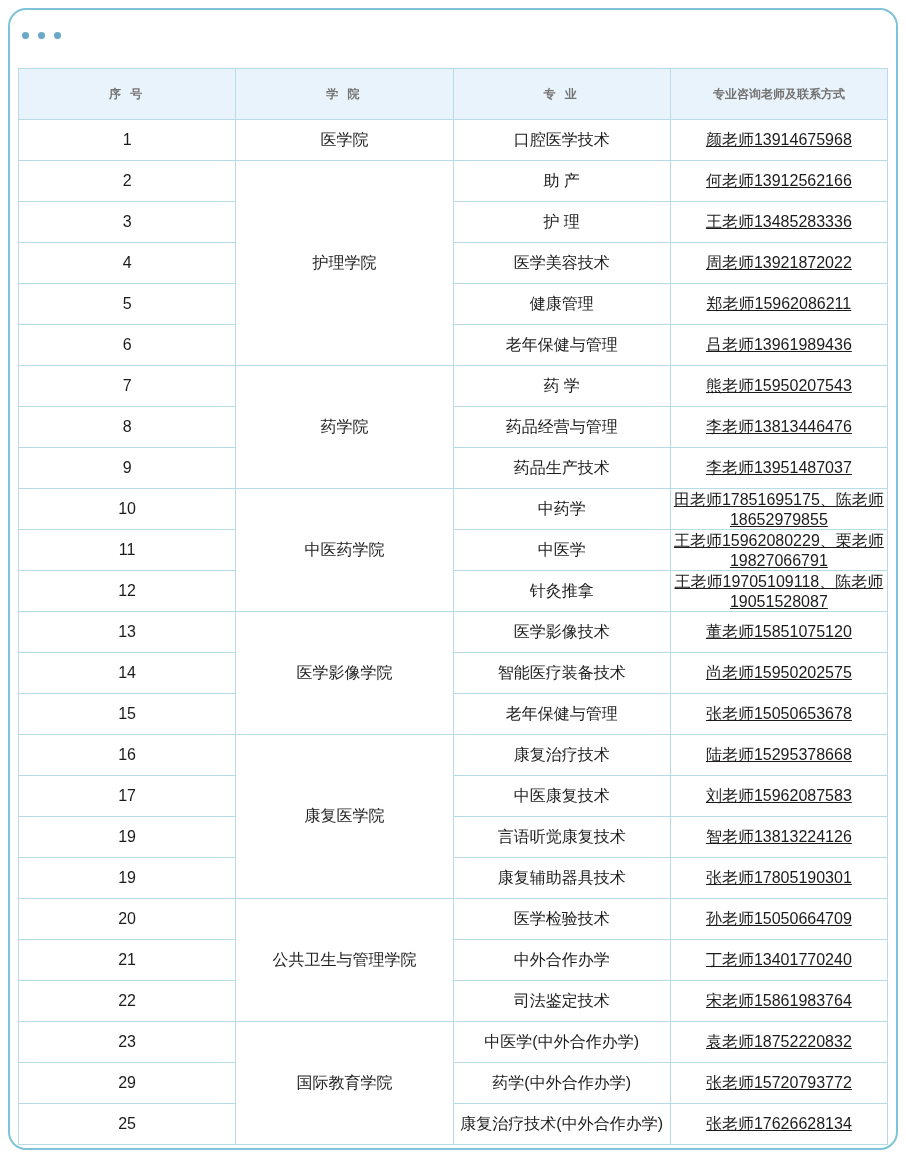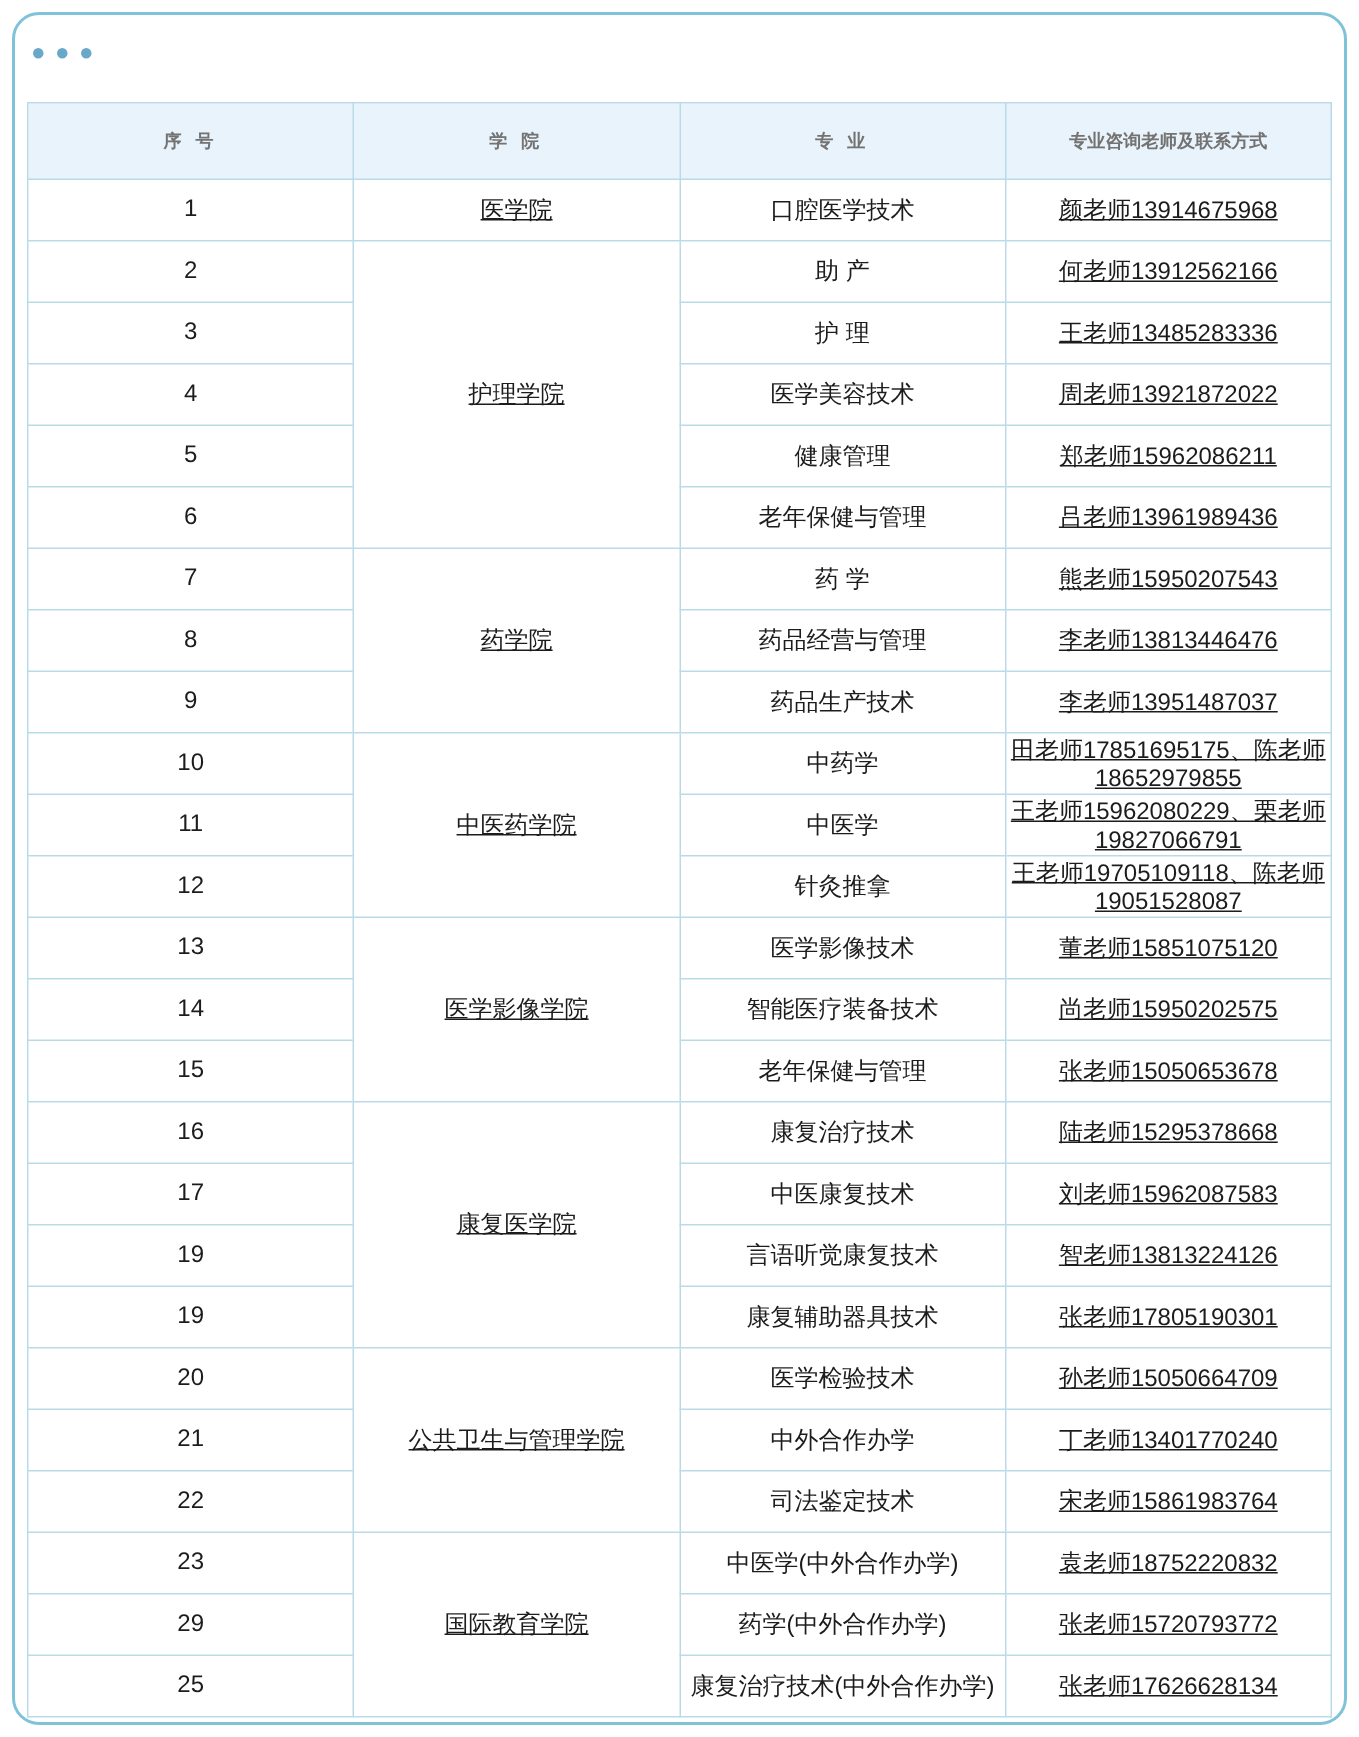--- a/index.html
+++ b/index.html
@@ -104,21 +104,21 @@
     letter-spacing: 3px;
   }
   table.main thead th.last-head {
     letter-spacing: 0px;
     margin-left: 40px;
   }
   table.main tbody tr {
     height: 41px;
   }
   td.c-no { width: 62px; }
-  td.c-college { width: 200px; text-decoration: underline; }
+  td.c-college { width: 200px; }
   td.c-major { width: 200px; }
   td.c-teacher { width: 406px; text-decoration: underline; }
   .small { font-size: 15px; }
 </style>
 </head>
 <body>
 
 <div class="page">
 
   <div class="frame"></div>

